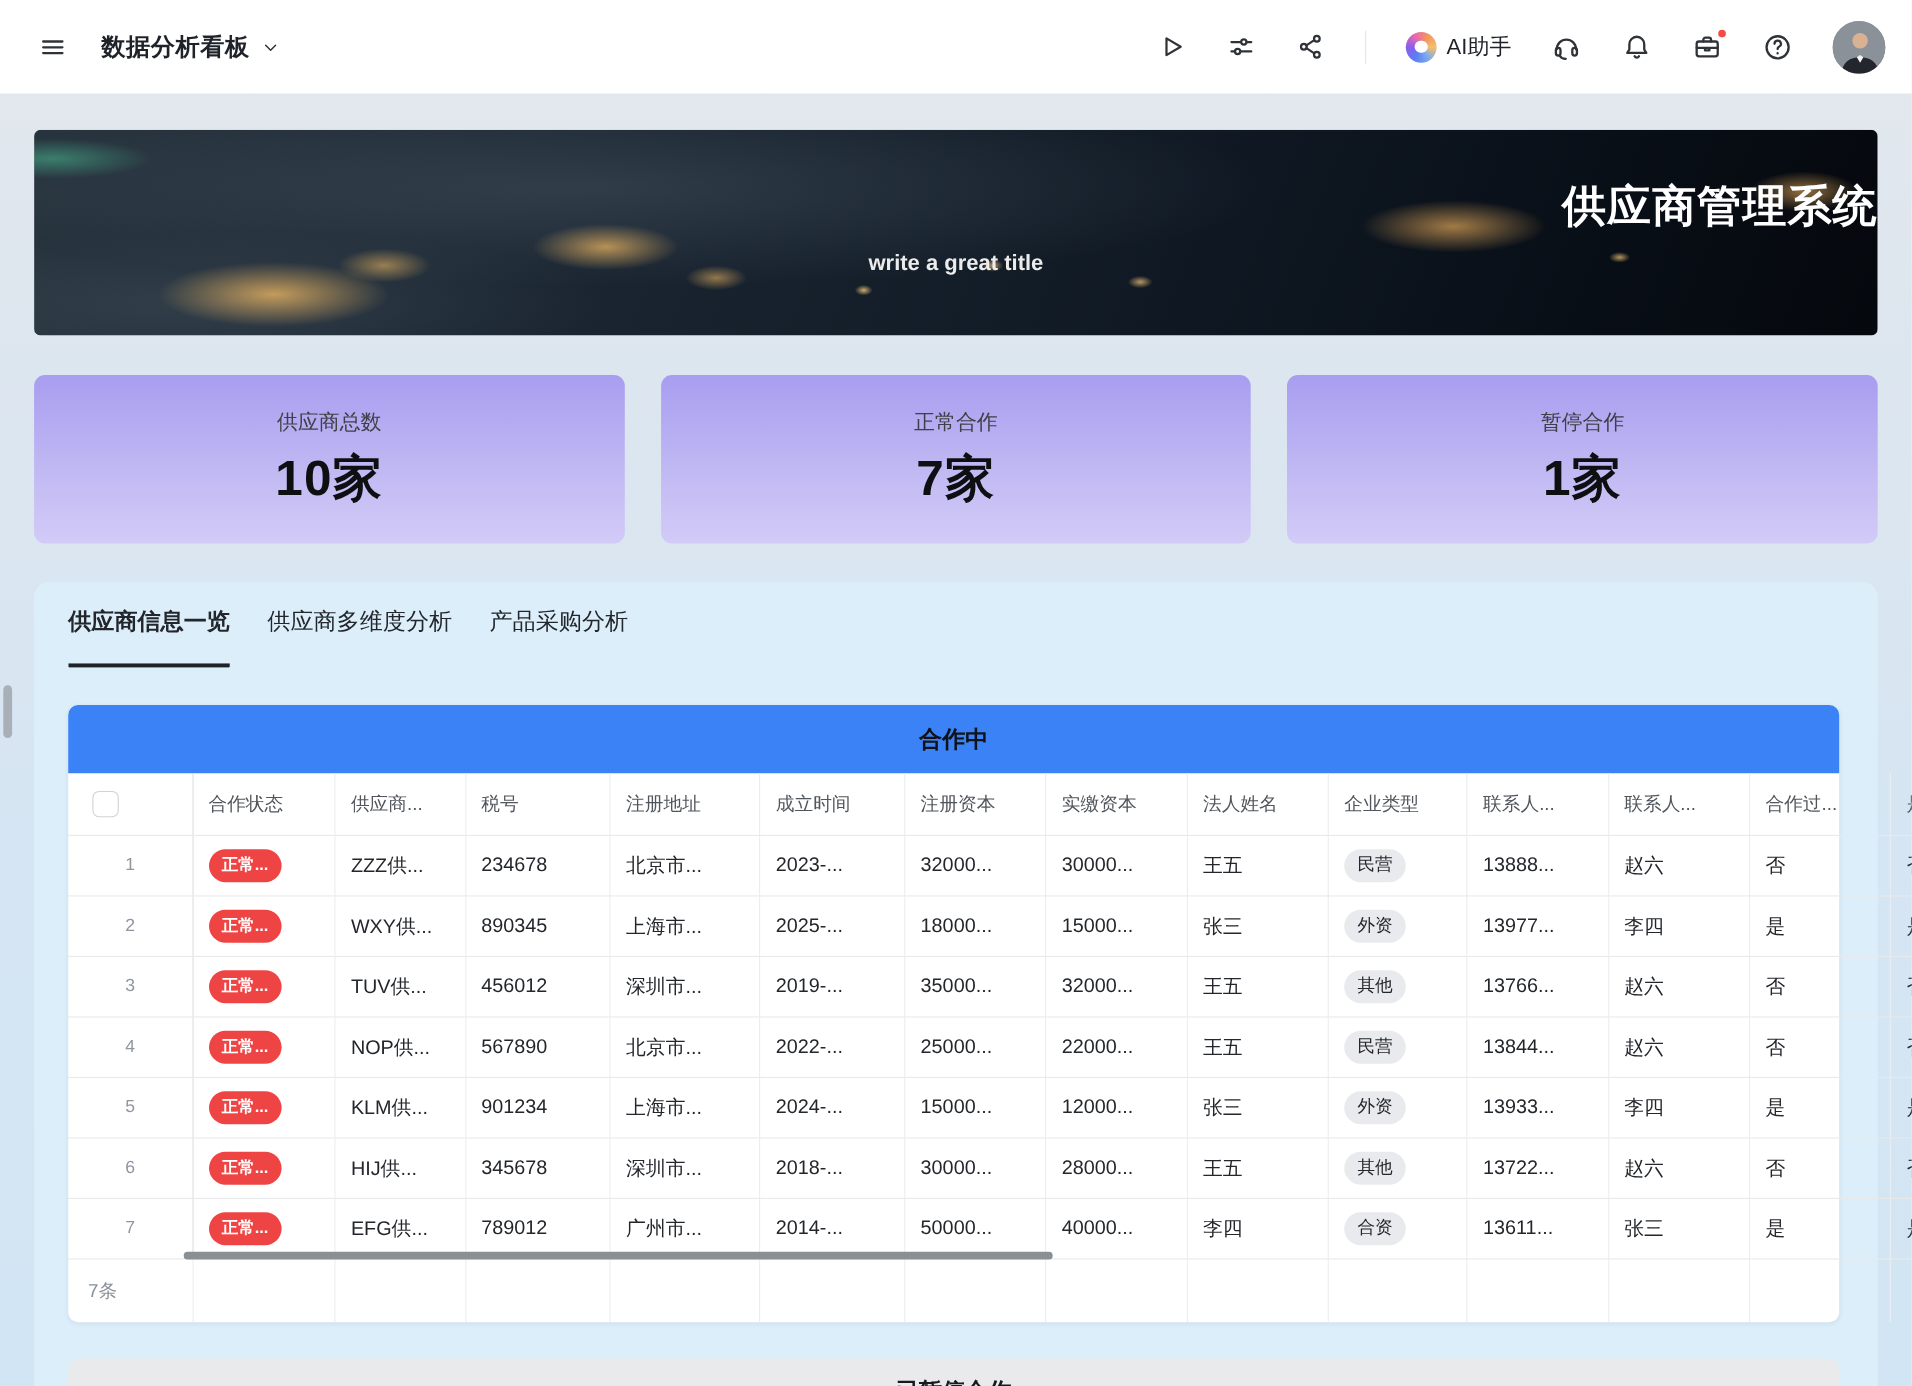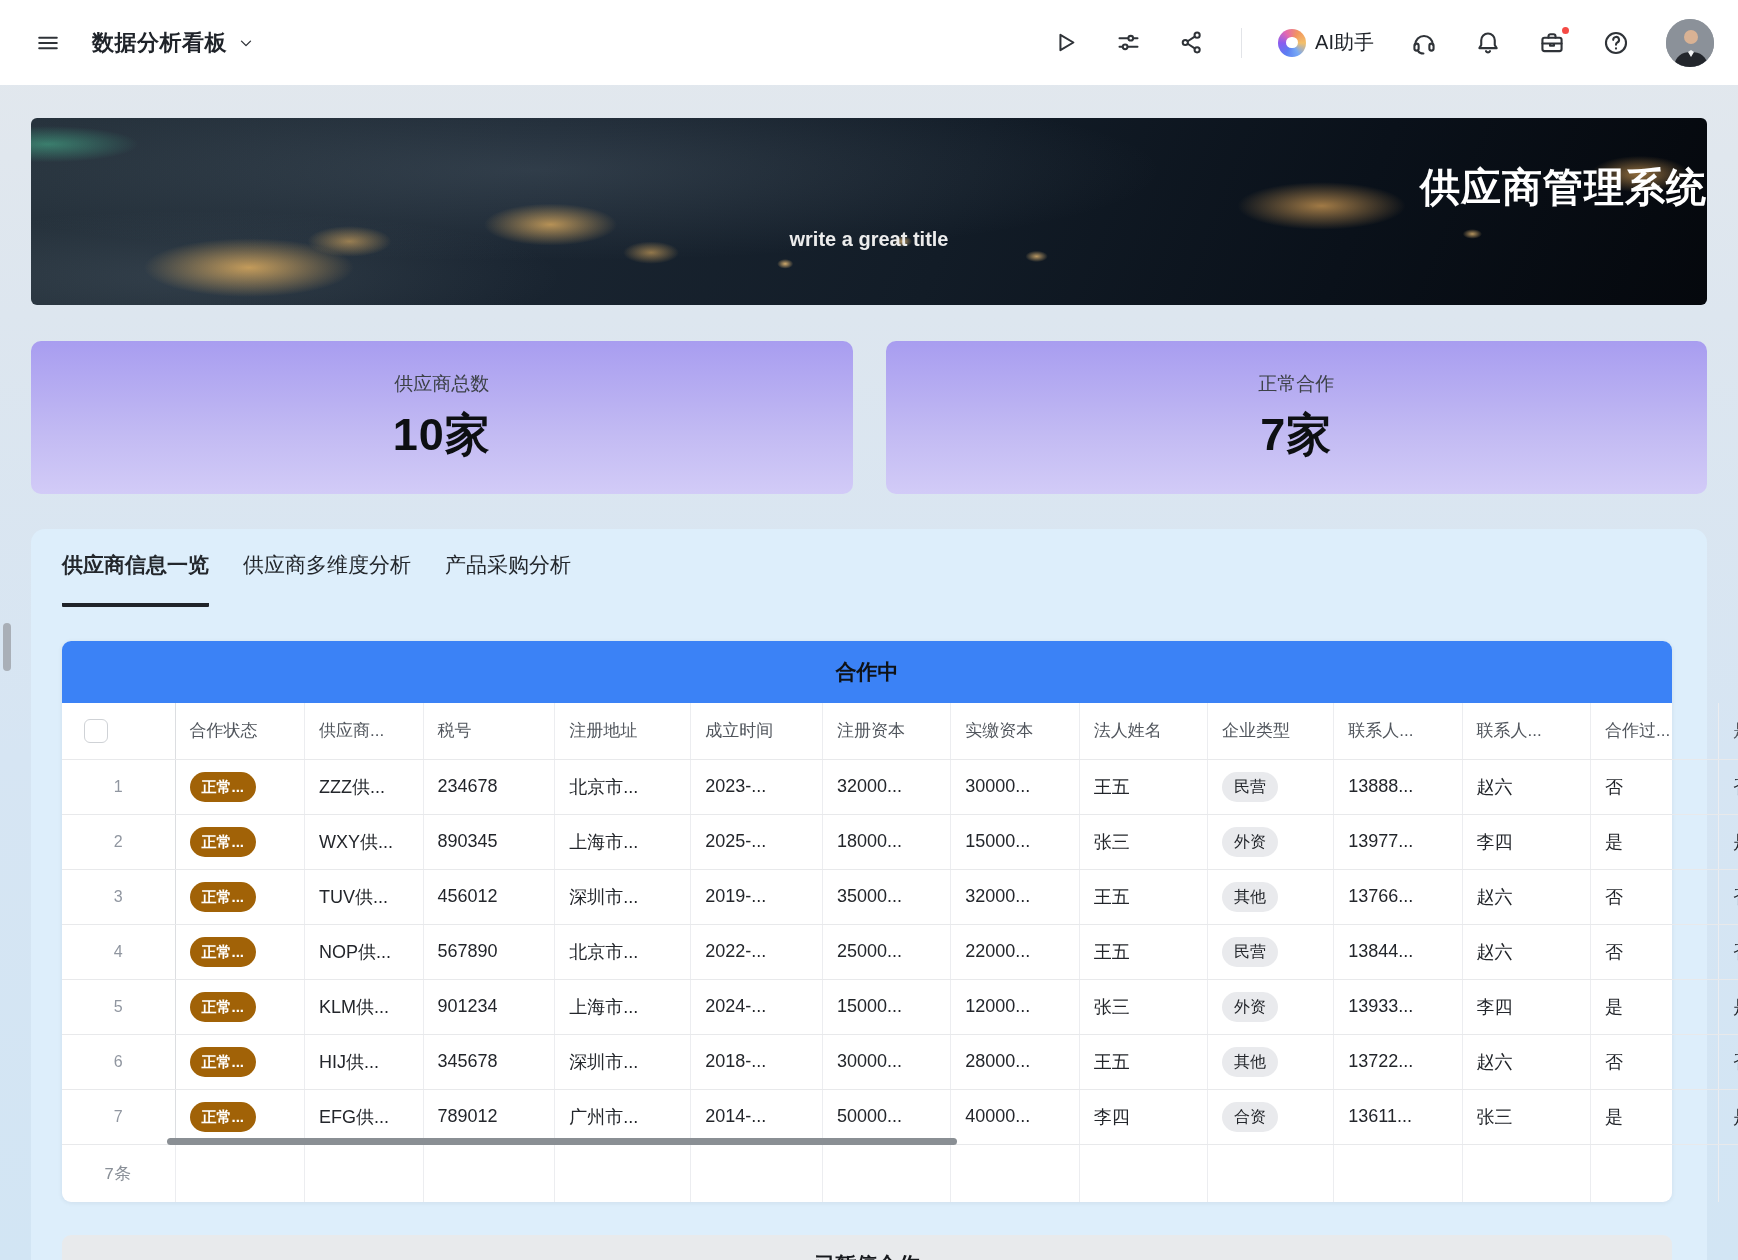--- a/index.html
+++ b/index.html
@@ -69,24 +69,24 @@
   .table-title { height:62px; border-radius:9px 9px 0 0; background:#3b82f6; display:flex; align-items:center; justify-content:center;
     font-size:21px; font-weight:700; color:#0f1216; }
   table { width:1736px; border-collapse:collapse; table-layout:fixed; }
   th, td { height:55px; padding:0 14px; text-align:left; white-space:nowrap; overflow:hidden; border-bottom:1px solid #e8e9eb; border-right:1px solid #eceDF0; }
   th:last-child, td:last-child { border-right:none; }
   thead th { height:56px; font-weight:400; font-size:17px; color:#51565d; }
   td { font-size:18px; color:#23262b; }
   td.num, th.check-col { border-right:1px solid #dcdee1; }
   td.num { text-align:center; color:#9096a0; font-size:16px; padding:0 8px; }
   .checkbox { width:24px; height:24px; border:1.6px solid #cfd2d6; border-radius:6px; background:#fff; margin-left:8px; cursor:pointer; }
-  .badge-green { display:inline-block; background:#a16207; color:#fff; font-size:15px; font-weight:700; line-height:30px; padding:0 12px; border-radius:16px; }
+  .badge-green { display:inline-block; background:#ef4444; color:#fff; font-size:15px; font-weight:700; line-height:30px; padding:0 12px; border-radius:16px; }
   .pill-gray { display:inline-block; background:#e9eaed; color:#23262b; font-size:16px; line-height:30px; padding:0 12px; border-radius:15px; }
   tr.footer td { height:58px; border-bottom:none; color:#8a9098; font-size:17px; }
-  tr.footer td:first-child { padding-left:42px;font-family:Liberation Mono, monospace; }
+  tr.footer td:first-child { padding-left:18px; }
   .hscrollbar { position:absolute; left:105px; top:497px; width:790px; height:7px; border-radius:4px; background:#8a8f94; cursor:pointer; }
 
   
   .paused-card { margin-top:33px; width:1610px; border-radius:9px 9px 0 0; background:#e8eaec; padding-top:16px; height:120px; }
   .paused-title { text-align:center; font-size:21px; font-weight:700; color:#16191d; }
 
   
   .v-scrollbar { position:absolute; left:3px; top:623px; width:8px; height:48px; border-radius:5px; background:#a9afb7; cursor:grab; }
 
   svg.stroke { fill:none; stroke:#2f3338; stroke-width:1.8; stroke-linecap:round; stroke-linejoin:round; }
@@ -180,20 +180,24 @@
 </div>
 
 <div class="stats">
   <div class="stat-card">
     <div class="stat-label">供应商总数</div>
     <div class="stat-value">10家</div>
   </div>
   <div class="stat-card">
     <div class="stat-label">正常合作</div>
     <div class="stat-value">7家</div>
+  </div>
+  <div class="stat-card">
+    <div class="stat-label">暂停合作</div>
+    <div class="stat-value">1家</div>
   </div>
 </div>
 
 <div class="panel">
   <div class="tabs">
     <button class="tab active">供应商信息一览</button>
     <button class="tab">供应商多维度分析</button>
     <button class="tab">产品采购分析</button>
   </div>
 

